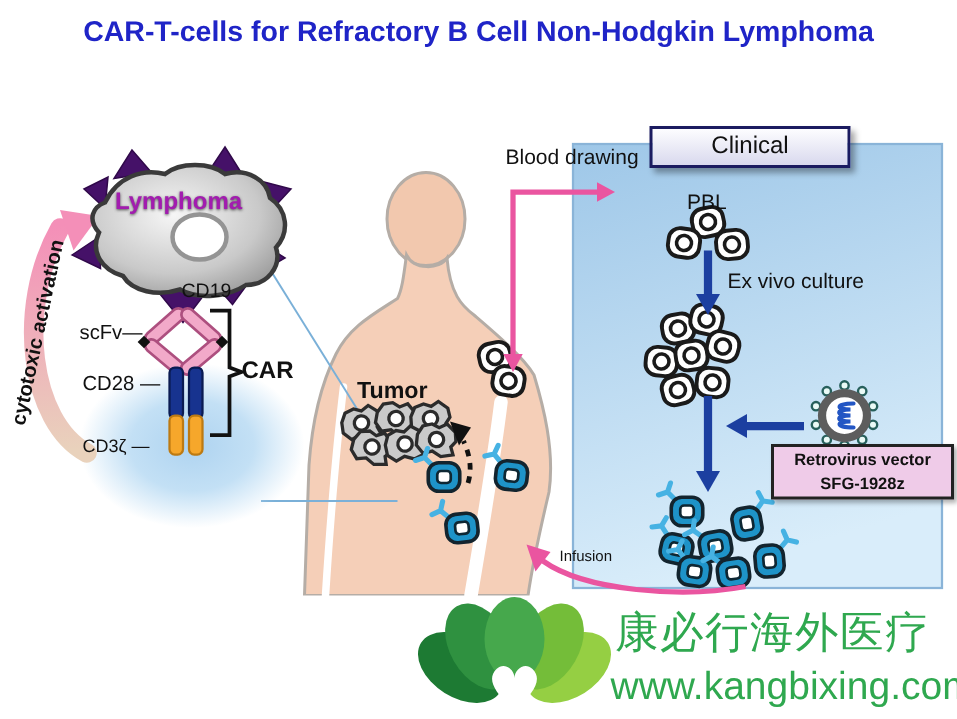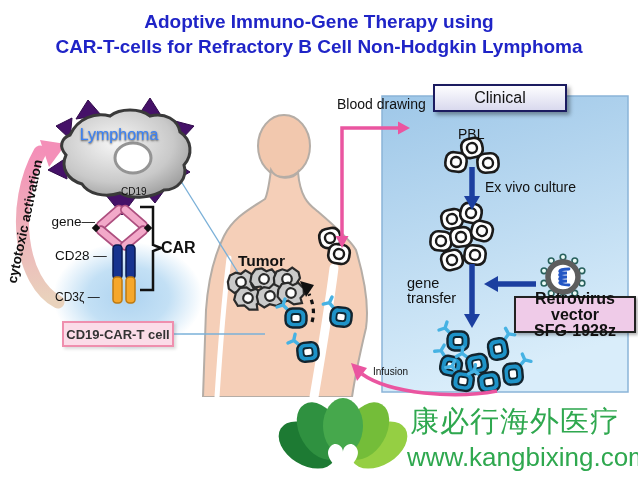--- a/index.html
+++ b/index.html
@@ -4,45 +4,44 @@
 <style>
   html,body{margin:0;padding:0;background:#fff;}
   .canvas{position:relative;width:638px;height:479px;background:#fff;overflow:hidden;
           font-family:"Liberation Sans","DejaVu Sans",sans-serif;}
   .abs{position:absolute;}
   .title{top:9px;left:0;width:638px;text-align:center;color:#1f24c7;
          font-size:19px;font-weight:bold;line-height:25px;}
   .lbl{position:absolute;color:#111;font-size:14px;white-space:nowrap;}
   .bold{font-weight:bold;}
   .pre{white-space:pre-line;}
-  .lymphoma-lbl{left:64px;top:126px;width:110px;text-align:center;color:#3b82f6;
-      font-weight:normal;font-size:16px;text-shadow:0 1px 2px rgba(60,60,60,.9);}
+  .lymphoma-lbl{left:64px;top:126px;width:110px;text-align:center;color:#a21caf;
+      font-weight:bold;font-size:16px;text-shadow:0 1px 2px rgba(60,60,60,.9);}
   .cytotoxic{left:-60px;top:214px;width:170px;text-align:center;font-weight:bold;
       font-size:13.5px;transform:rotate(-78deg);color:#111;}
   .box{position:absolute;display:flex;align-items:center;justify-content:center;
        text-align:center;color:#111;}
   .clinical-box{left:433px;top:84px;width:130px;height:24px;border:2.5px solid #1b1b60;
        background:linear-gradient(#fdfdff,#d9d9ee);font-weight:normal;font-size:16px;
        box-shadow:3px 3px 4px rgba(0,0,0,.35);}
   .cart-box{left:62px;top:321px;width:108px;height:22px;border:2.5px solid #ef8fae;
        background:#fbdce8;font-weight:bold;font-size:13px;color:#333;
        box-shadow:2px 2px 3px rgba(0,0,0,.15);}
   .retro-box{left:514px;top:296px;width:118px;height:33px;border:2px solid #222;
-       background:#efcbe8;font-weight:bold;font-size:16px;line-height:16px;
+       background:#efcbe8;font-weight:bold;font-size:11px;line-height:16px;
        box-shadow:2px 2px 3px rgba(0,0,0,.3);}
   .footer-cn{left:410px;top:402px;font-size:29px;color:#2fa84f;letter-spacing:1px;}
   .footer-url{left:407px;top:442px;font-size:26px;color:#2fa84f;}
 </style>
 </head>
 <body>
 
 <div class="canvas">
 
   <div class="abs title">
-    <div>Adoptive Immuno-Gene Therapy using</div>
     <div>CAR-T-cells for Refractory B Cell Non-Hodgkin Lymphoma</div>
   </div>
 
   <svg class="abs" style="left:0;top:0" width="638" height="479" viewBox="0 0 638 479">
     <defs>
       <linearGradient id="gPanel" x1="0" y1="0" x2="0.25" y2="1">
         <stop offset="0" stop-color="#9ec7e8"></stop>
           <stop offset="1" stop-color="#d9edfa"></stop>
       </linearGradient>
       <radialGradient id="gLymph" cx="0.42" cy="0.38" r="0.75">
@@ -229,33 +228,30 @@
         <ellipse cx="0" cy="0" rx="20" ry="31" transform="translate(366,431) rotate(30)" fill="#74bd39"></ellipse>
         <ellipse cx="0" cy="0" rx="20" ry="28" transform="translate(343,426)" fill="#46a84c"></ellipse>
       </g>
       <path d="M343,474 C330,462 324,453 331,446 C336,441 343,446 343,452 C343,446 350,441 355,446
                C362,453 356,462 343,474 Z" fill="#fff"></path>
     </g>
   </svg>
 
   <div class="lbl lymphoma-lbl">Lymphoma</div>
   <div class="lbl cytotoxic">cytotoxic activation</div>
-  <div class="lbl" style="left:121px;top:186px;font-size:10px">CD19</div>
-  <div class="lbl" style="left:46px;top:214px;width:49px;text-align:right;font-size:13.5px">gene—</div>
+  <div class="lbl" style="left:121px;top:186px;font-size:13px">CD19</div>
+  <div class="lbl" style="left:46px;top:214px;width:49px;text-align:right;font-size:13.5px">scFv—</div>
   <div class="lbl" style="left:55px;top:248px;font-size:13.5px">CD28 —</div>
   <div class="lbl" style="left:55px;top:290px;font-size:12px">CD3ζ —</div>
   <div class="lbl bold" style="left:161px;top:239px;font-size:16px">CAR</div>
   <div class="lbl bold" style="left:238px;top:252px;font-size:15.5px">Tumor</div>
   <div class="lbl" style="left:337px;top:96px">Blood drawing</div>
   <div class="lbl" style="left:458px;top:126px">PBL</div>
   <div class="lbl" style="left:485px;top:179px">Ex vivo culture</div>
-  <div class="lbl pre" style="left:407px;top:276px;font-size:14.5px;line-height:15px">gene
-transfer</div>
   <div class="lbl" style="left:373px;top:366px;font-size:10px">Infusion</div>
 
   <div class="box clinical-box">Clinical</div>
-  <div class="box cart-box">CD19-CAR-T cell</div>
   <div class="box retro-box pre">Retrovirus vector
 SFG-1928z</div>
 
   <div class="lbl footer-cn">康必行海外医疗</div>
   <div class="lbl footer-url">www.kangbixing.com</div>
 </div>
 
 </body></html>

